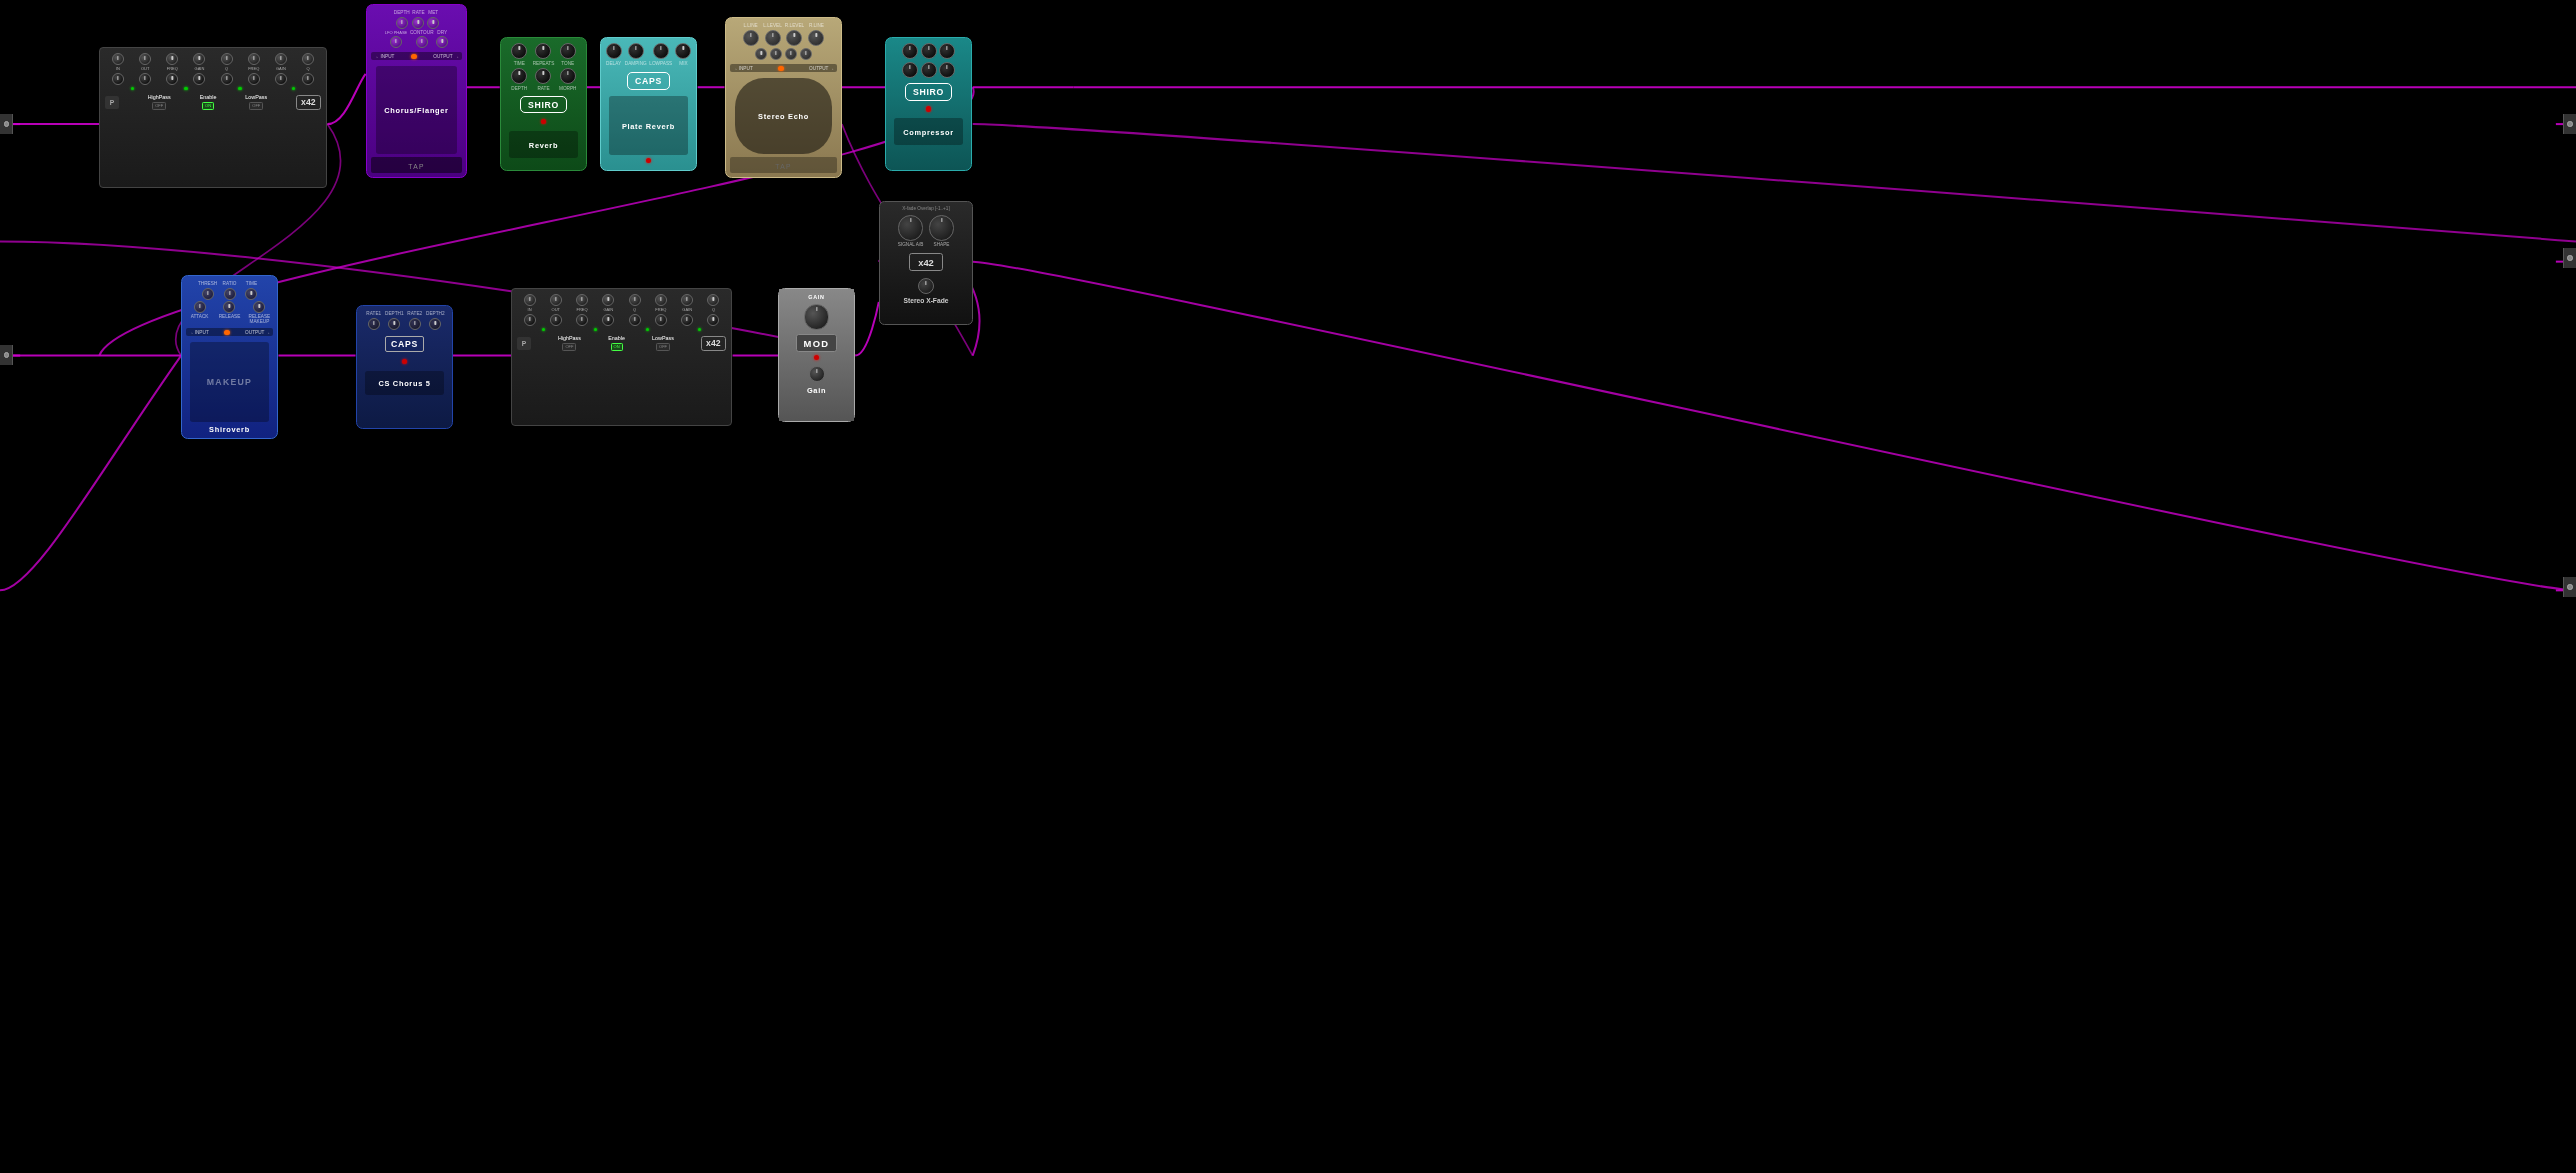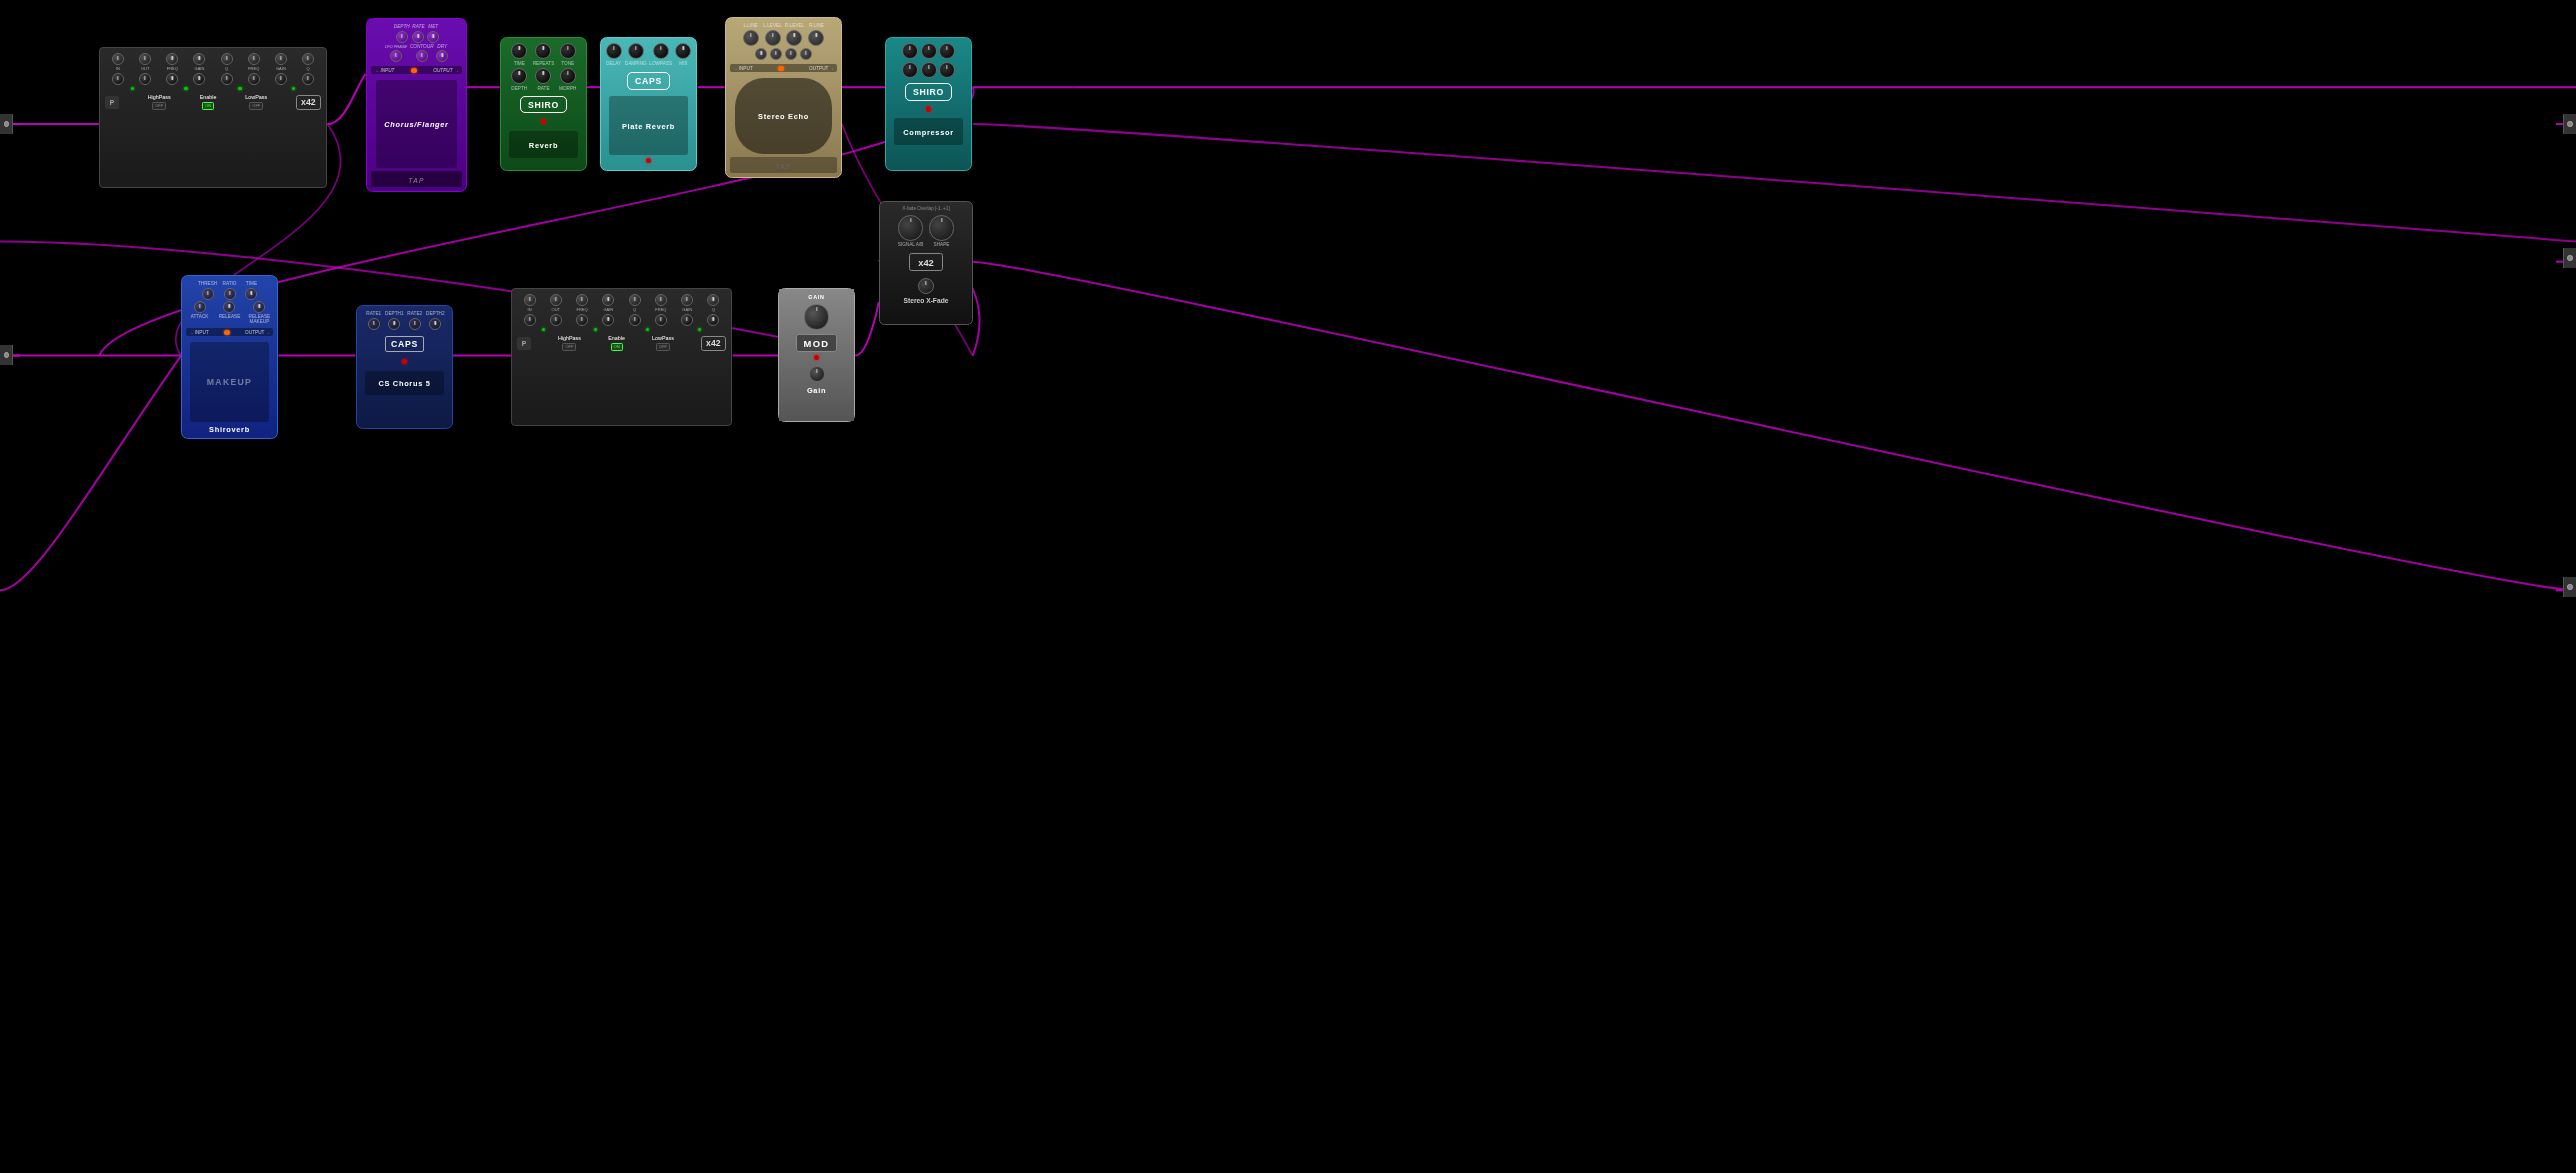--- a/index.html
+++ b/index.html
@@ -468,21 +468,21 @@
           <div class="switch-btn">OFF</div>
         </div>
       </div>
       <div style="display:flex;flex-direction:column;align-items:center;gap:1.3px;">
         <div class="x42-box">x42</div>
       </div>
     </div>
   </div>
 </div>
 
-<div class="pedal pedal-chorus" style="left:366px;top:18px;width:101px;height:174px;font-style:italic;">
+<div class="pedal pedal-chorus" style="left:366px;top:4px;width:101px;height:174px;">
   <div class="pedal-inner">
 
     <div style="display:flex;gap:2.7px;margin-bottom:1.3px;">
       <div class="knob-group">
         <span class="knob-label">DEPTH</span>
         <div class="knob knob-sm" style="background:radial-gradient(circle at 35% 35%,#9933cc,#440077);"></div>
       </div>
       <div class="knob-group">
         <span class="knob-label">RATE</span>
         <div class="knob knob-sm" style="background:radial-gradient(circle at 35% 35%,#9933cc,#440077);"></div>

